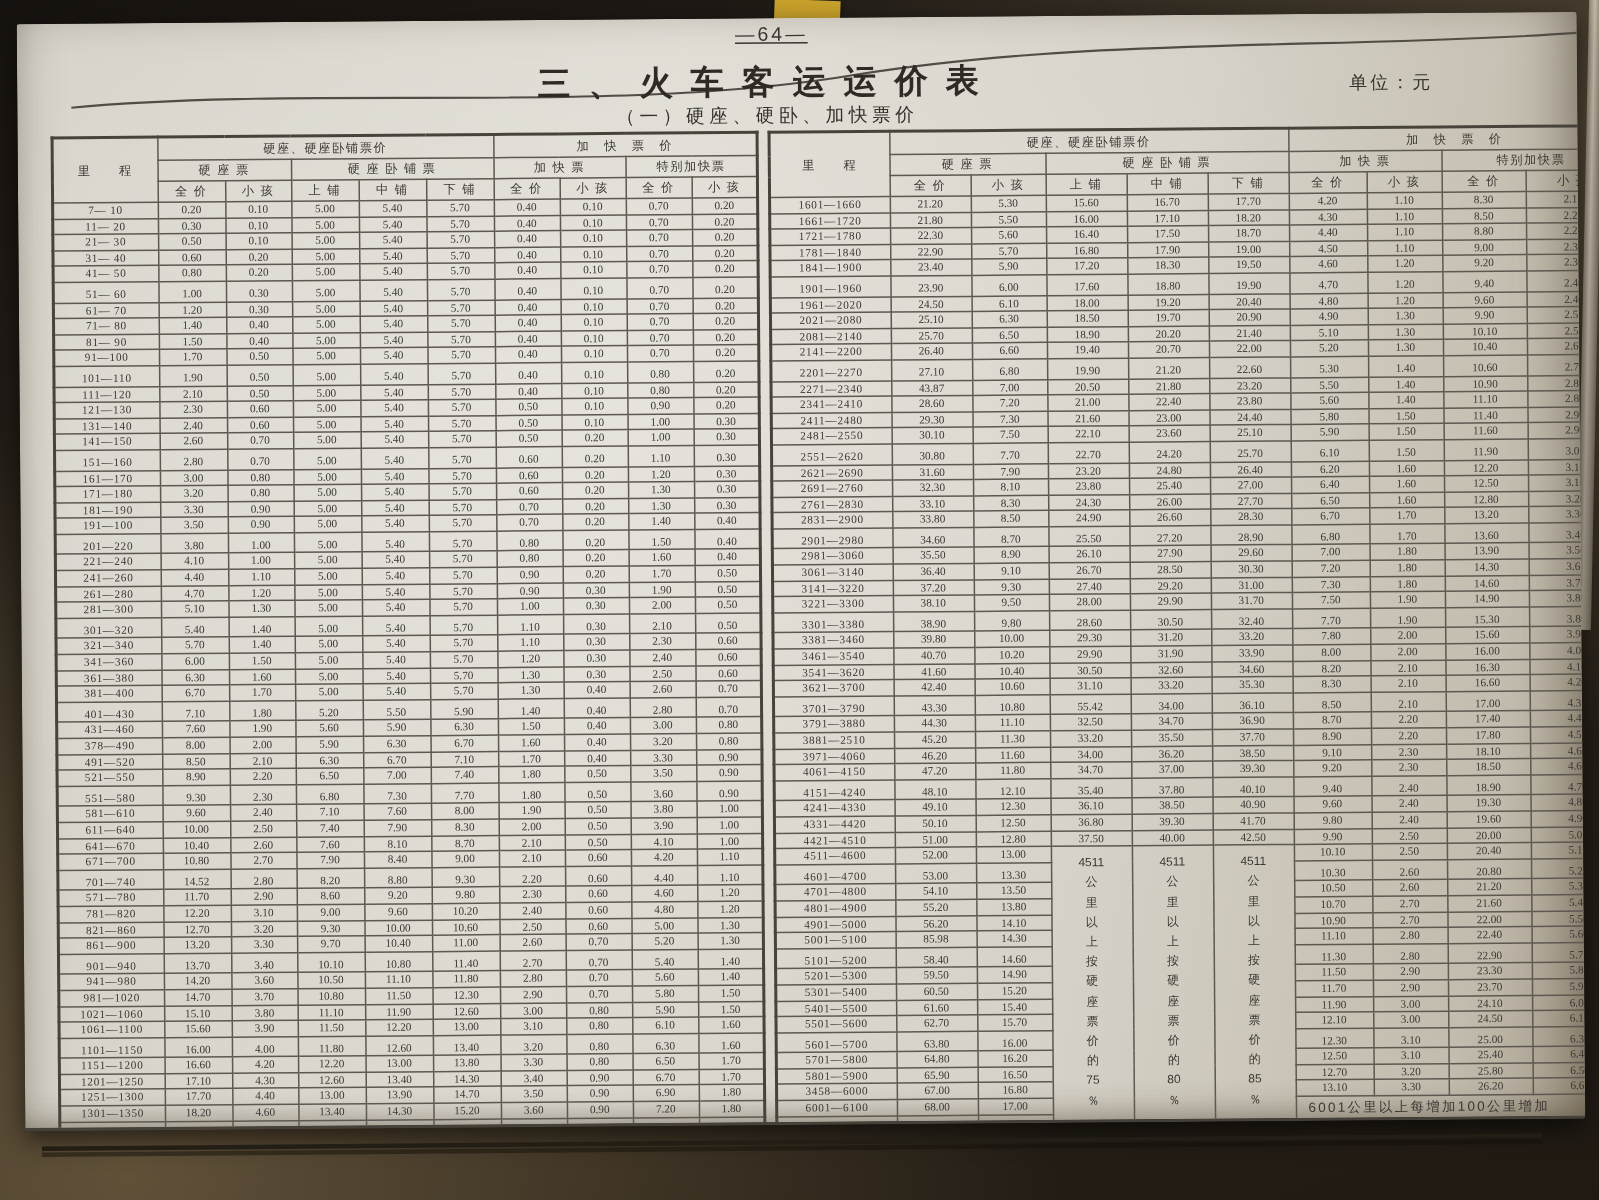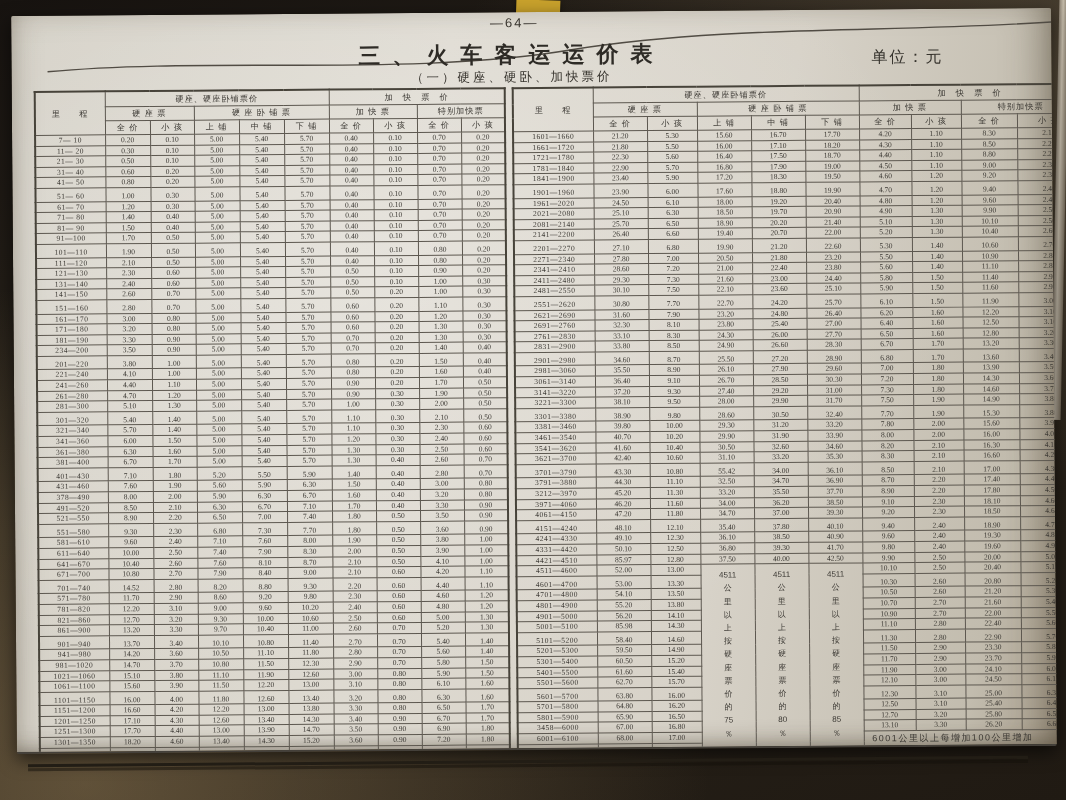--- a/index.html
+++ b/index.html
@@ -22,26 +22,26 @@
       radial-gradient(ellipse at 30% 35%, rgba(255,255,255,.28), transparent 62%),
       linear-gradient(100deg,#d4d0c6 0%, #dedad1 38%, #d7d2c8 68%, #c2bcae 92%, #a99f8e 100%);
     box-shadow: inset -28px 0 40px -22px rgba(70,58,40,.55),
                 inset 18px 0 30px -18px rgba(70,58,40,.35),
                 inset 0 -14px 22px -14px rgba(60,50,35,.45),
                 0 6px 18px rgba(0,0,0,.6);
     border-bottom:2px solid #44403a;
   }
   .fold-svg{position:absolute;left:0;top:0;pointer-events:none;}
   .pageno{position:absolute;left:448px;top:3px;width:110px;text-align:center;
-    font-size:13px;letter-spacing:2px;color:#3a3630;}
+    font-size:13px;letter-spacing:2px;color:#3a3630;text-decoration:underline;}
   .title{position:absolute;left:0;top:28px;width:1000px;text-align:center;
     font-size:22px;font-weight:bold;letter-spacing:12px;color:#2e2b26;}
   .subtitle{position:absolute;left:0;top:57px;width:1000px;text-align:center;
     font-size:12.5px;letter-spacing:3px;color:#35322c;}
-  .unit{position:absolute;left:860px;top:38px;font-size:16px;letter-spacing:2px;color:#35322c;}
+  .unit{position:absolute;left:888px;top:38px;font-size:12px;letter-spacing:2px;color:#35322c;}
   table{border-collapse:collapse;table-layout:fixed;position:absolute;
     border:2px solid #47433a;background:transparent;}
   #left-table{left:22px;top:75px;width:470px;}
   #right-table{left:500px;top:75px;width:568px;}
   th,td{border:1px solid #5d5850;color:#3b3833;text-align:center;overflow:hidden;white-space:nowrap;}
   th{font-size:8.2px;font-weight:normal;letter-spacing:1px;height:13px;line-height:13px;padding:0;}
   thead tr:first-child th{height:14px;}
   td{font-family:"Liberation Serif",serif;font-size:7.5px;line-height:9.6px;height:9.6px;padding:0 1px;}
   td.mil{font-size:7.5px;letter-spacing:0.5px;}
   tr.grp td{padding-top:3px;}
@@ -329,21 +329,21 @@
           <td>0.90</td>
           <td>5.00</td>
           <td>5.40</td>
           <td>5.70</td>
           <td>0.70</td>
           <td>0.20</td>
           <td>1.30</td>
           <td>0.30</td>
         </tr>
         <tr>
-          <td class="mil">234—200</td>
+          <td class="mil">191—100</td>
           <td>3.50</td>
           <td>0.90</td>
           <td>5.00</td>
           <td>5.40</td>
           <td>5.70</td>
           <td>0.70</td>
           <td>0.20</td>
           <td>1.40</td>
           <td>0.40</td>
         </tr>
@@ -947,21 +947,21 @@
           <td>19.90</td>
           <td>21.20</td>
           <td>22.60</td>
           <td>5.30</td>
           <td>1.40</td>
           <td>10.60</td>
           <td>2.70</td>
         </tr>
         <tr>
           <td class="mil">2271—2340</td>
-          <td>27.80</td>
+          <td>43.87</td>
           <td>7.00</td>
           <td>20.50</td>
           <td>21.80</td>
           <td>23.20</td>
           <td>5.50</td>
           <td>1.40</td>
           <td>10.90</td>
           <td>2.80</td>
         </tr>
         <tr>
@@ -1198,21 +1198,21 @@
           <td>11.10</td>
           <td>32.50</td>
           <td>34.70</td>
           <td>36.90</td>
           <td>8.70</td>
           <td>2.20</td>
           <td>17.40</td>
           <td>4.40</td>
         </tr>
         <tr>
-          <td class="mil">3212—3970</td>
+          <td class="mil">3881—2510</td>
           <td>45.20</td>
           <td>11.30</td>
           <td>33.20</td>
           <td>35.50</td>
           <td>37.70</td>
           <td>8.90</td>
           <td>2.20</td>
           <td>17.80</td>
           <td>4.50</td>
         </tr>
@@ -1271,21 +1271,21 @@
           <td>36.80</td>
           <td>39.30</td>
           <td>41.70</td>
           <td>9.80</td>
           <td>2.40</td>
           <td>19.60</td>
           <td>4.90</td>
         </tr>
         <tr>
           <td class="mil">4421—4510</td>
-          <td>85.97</td>
+          <td>51.00</td>
           <td>12.80</td>
           <td>37.50</td>
           <td>40.00</td>
           <td>42.50</td>
           <td>9.90</td>
           <td>2.50</td>
           <td>20.00</td>
           <td>5.00</td>
         </tr>
         <tr>

